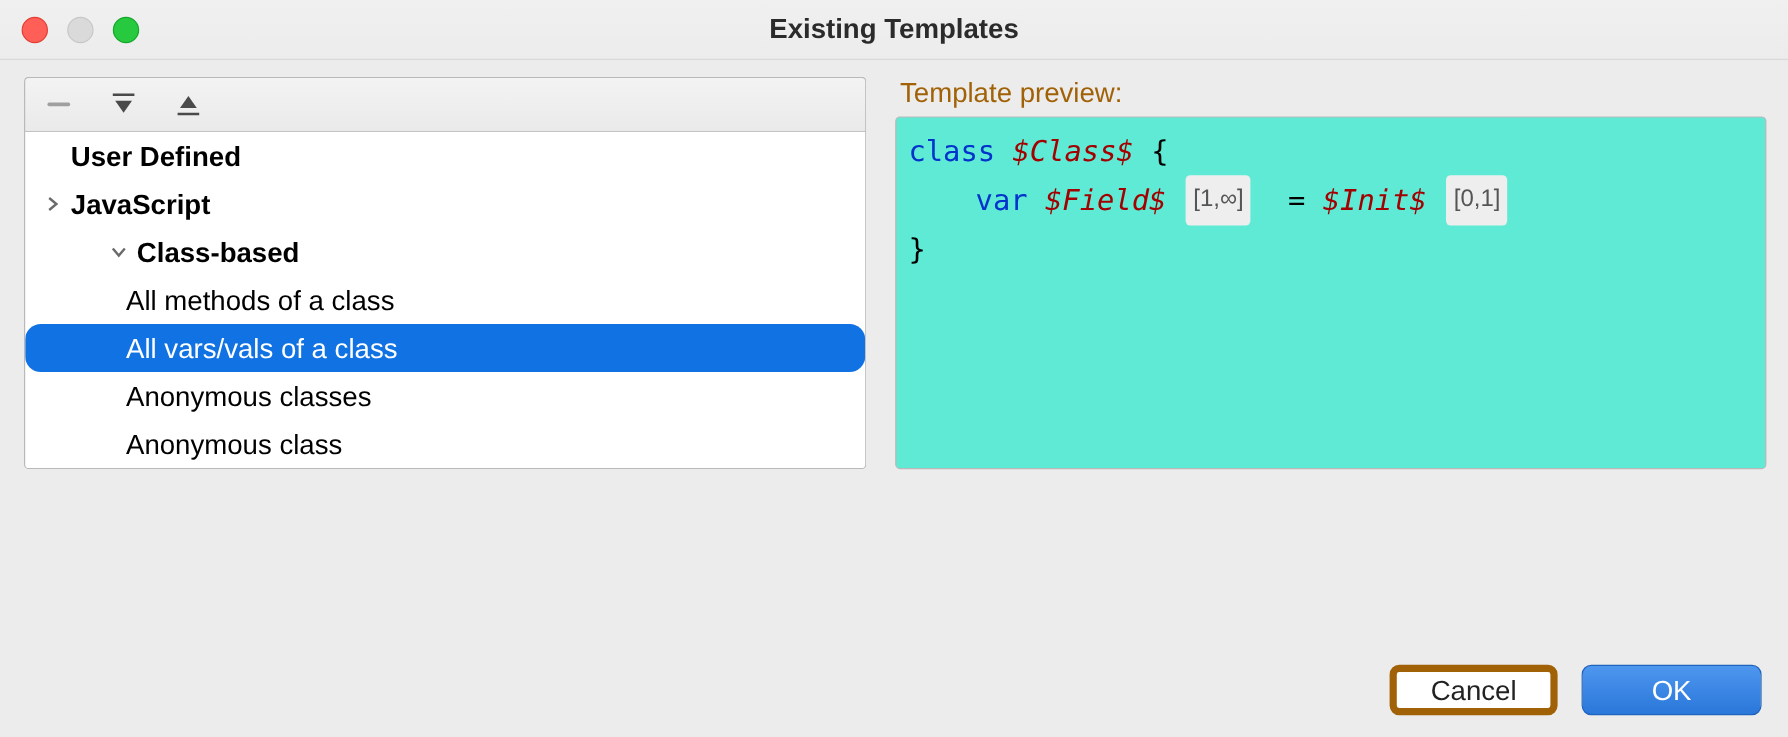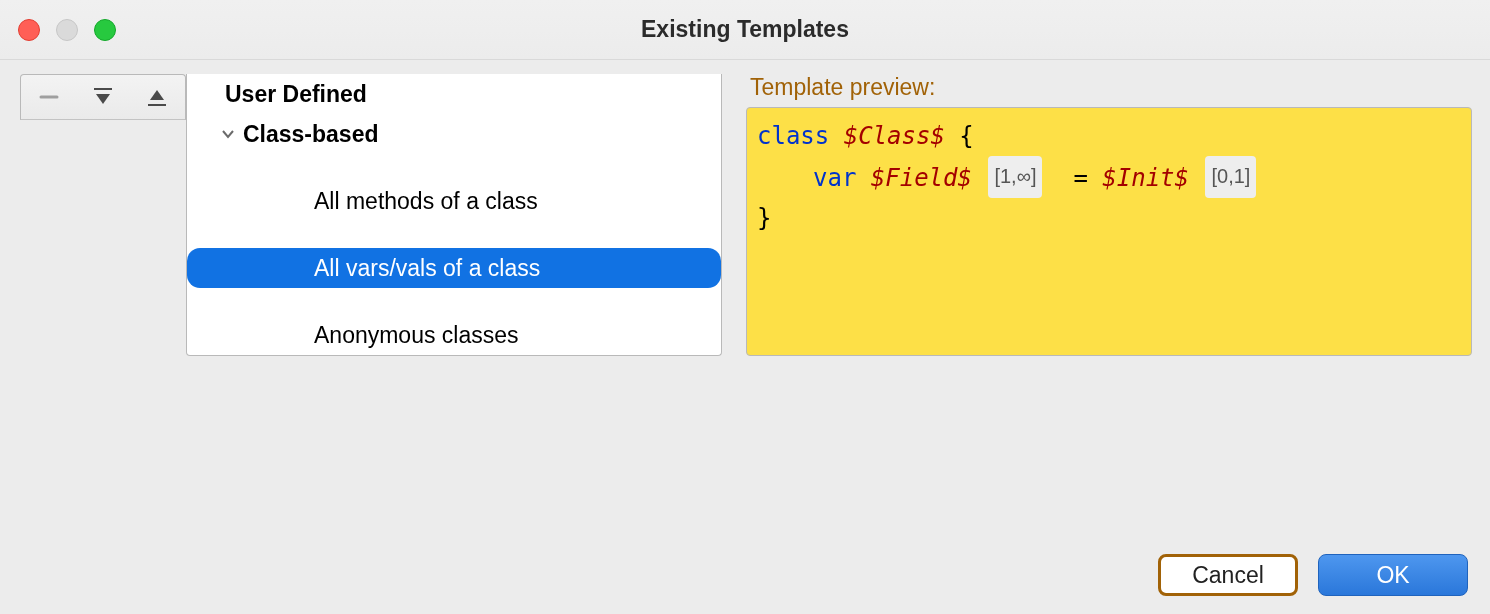--- a/index.html
+++ b/index.html
@@ -10,21 +10,21 @@
     background: #ececec;
     font-family: -apple-system, "Helvetica Neue", Arial, sans-serif;
     font-size: 13px;
     color: #000;
     position: relative;
   }
 
   
   .titlebar {
     position: relative;
-    height: 60px;
+    height: 50px;
     display: flex;
     align-items: center;
     justify-content: center;
     border-bottom: 1px solid #d9d9d9;
     background: linear-gradient(#f0f0f0,#ececec);
   }
   .traffic {
     position: absolute;
     left: 18px;
     top: 0;
@@ -47,21 +47,21 @@
   .content {
     display: flex;
     gap: 24px;
     padding: 14px 18px 0 20px;
   }
 
   
   .left {
     flex: 0 0 702px;
     display: flex;
-    flex-direction: row;
+    flex-direction: column;
   }
   .toolbar {
     display: flex;
     align-items: center;
     gap: 26px;
     border: 1px solid #b9b9b9;
     border-bottom: 1px solid #c3c3c3;
     border-top-left-radius: 4px;
     border-top-right-radius: 4px;
     height: 46px;
@@ -95,37 +95,37 @@
     height: 18px;
     display: inline-flex;
     align-items: center;
     justify-content: center;
   }
   .arrow svg { stroke: #6b6b6b; stroke-width: 2; fill: none; }
   .row.sel { background: #1172e3; color: #fff; border-radius: 13px; }
   .row .label { padding-left: 6px; }
 
   .ind0 { padding-left: 14px; }
-  .ind1 { padding-left: 32px; }
-  .ind2 { padding-left: 103px; margin-top: 27px; }
+  .ind1 { padding-left: 69px; }
+  .ind2 { padding-left: 60px; }
 
   
   .right {
     flex: 1;
     display: flex;
     flex-direction: column;
   }
   .preview-label {
     font-size: 23px;
     margin: 0 0 6px 4px;
     color: #a16207;
   }
   .preview {
     flex: 1;
-    background: #fde047;
+    background: #5eead4;
     border: 1px solid #b9b9b9;
     border-radius: 4px;
     padding: 8px 10px;
     font-family: "Menlo", "Consolas", monospace;
     font-size: 24px;
     line-height: 40px;
     color: #000;
   }
   .kw   { color: #0033cc; }
   .tpl  { color: #a30000; font-style: italic; }
@@ -157,21 +157,21 @@
     font-size: 23px;
     border-radius: 8px;
     display: flex;
     align-items: center;
     justify-content: center;
     user-select: none;
     padding: 0 20px;
   }
   .btn.cancel {
     background: #fff;
-    border: 3px solid #a16207;
+    border: 6px solid #a16207;
     color: #222;
   }
   .btn.ok {
     background: linear-gradient(#4e97ef,#2a77da);
     border: 1px solid #1f63bd;
     color: #fff;
     min-width: 150px;
   }
 </style>
 </head>
@@ -207,39 +207,51 @@
           <line x1="3" y1="20" x2="21" y2="20" stroke="#4a4a4a" stroke-width="2"></line>
         </svg>
       </span>
     </div>
 
     <div class="tree" id="tree">
         <div class="row ind0 bold">
           <span class="arrow"></span>
           <span class="label">User Defined</span>
         </div>
+        <div class="row ind0 bold">
+          <span class="arrow">
+            <svg width="14" height="14" viewBox="0 0 14 14">
+              <polyline points="4,2 10,7 4,12"></polyline>
+            </svg>
+          </span>
+          <span class="label">JavaScript</span>
+        </div>
         <div class="row ind1 bold">
           <span class="arrow">
             <svg width="14" height="14" viewBox="0 0 14 14">
               <polyline points="2,4 7,10 12,4"></polyline>
             </svg>
           </span>
           <span class="label">Class-based</span>
         </div>
         <div class="row ind2">
           <span style="width: 18px;"></span>
           <span class="label">All methods of a class</span>
         </div>
         <div class="row ind2 sel">
           <span style="width: 18px;"></span>
           <span class="label">All vars/vals of a class</span>
         </div>
         <div class="row ind2">
           <span style="width: 18px;"></span>
           <span class="label">Anonymous classes</span>
+        </div>
+        <div class="row ind2">
+          <span style="width: 18px;"></span>
+          <span class="label">Anonymous class</span>
         </div>
       </div>
   </div>
 
   <div class="right">
     <div class="preview-label">Template preview:</div>
     <div class="preview">
       <div>
         <span class="kw">class</span>
         <span class="tpl">$Class$</span>

